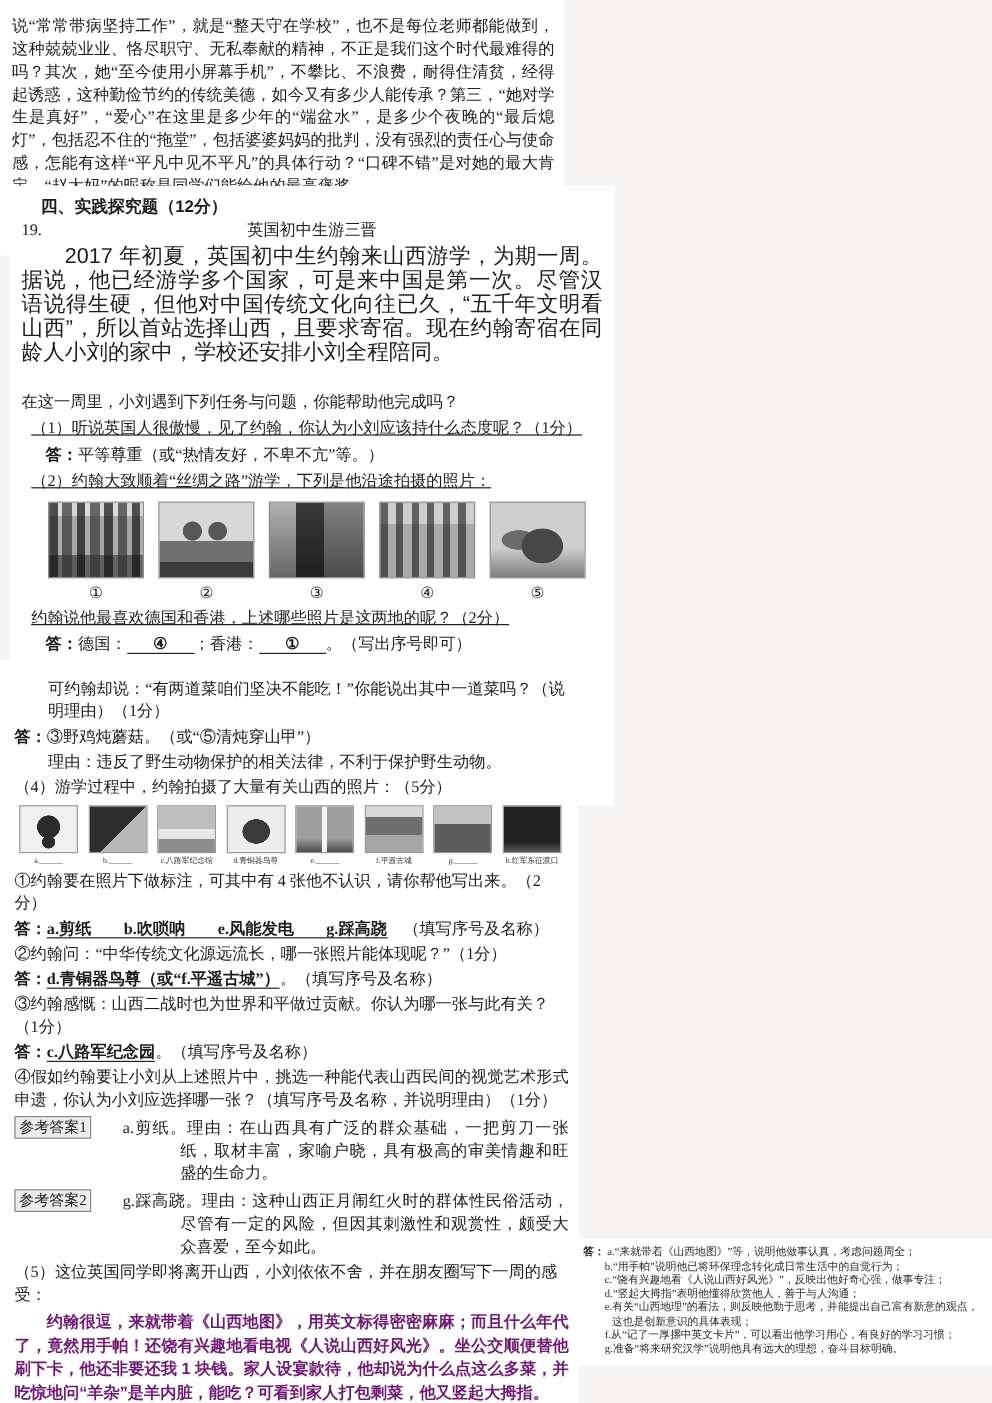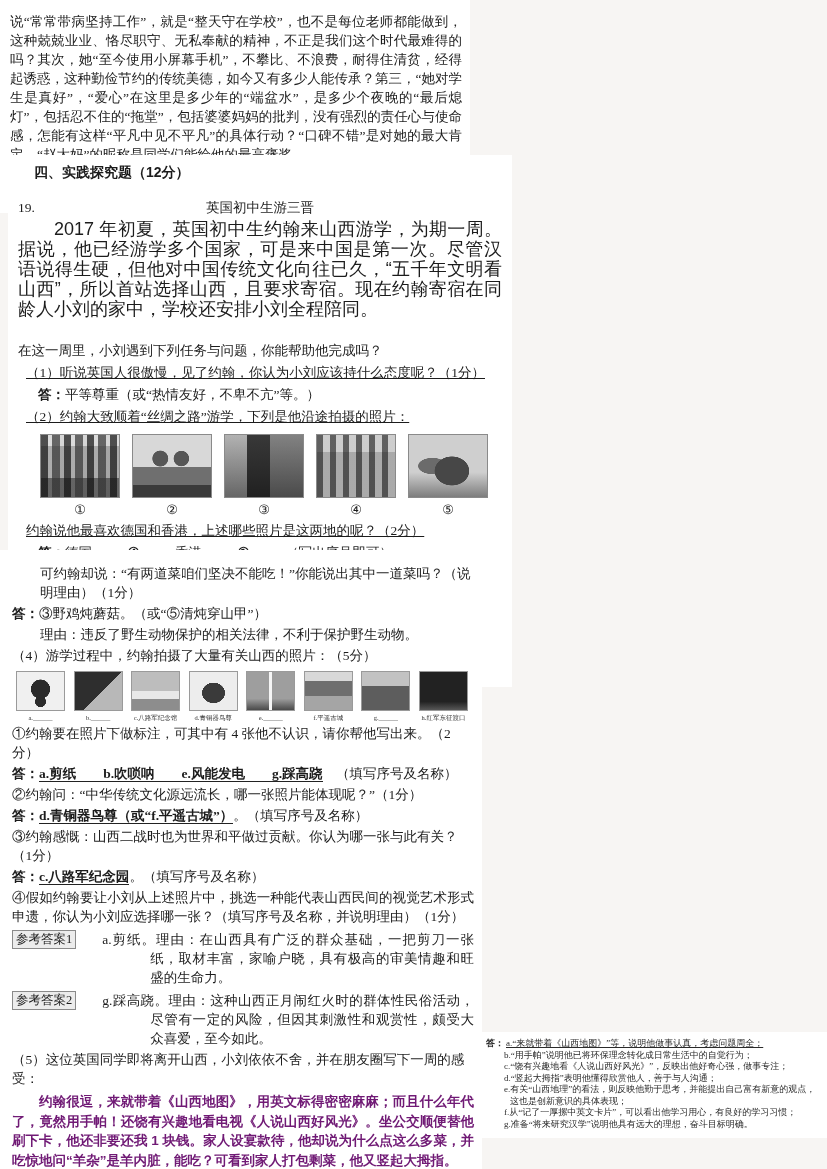--- a/index.html
+++ b/index.html
@@ -11,21 +11,21 @@
     -webkit-font-smoothing:antialiased;
   }
   .block{position:absolute;background:#ffffff;}
   
   .block1{left:0;top:0;width:452px;padding:12px 8px 10px 10px;}
   .essay{font-size:13.5px;line-height:19px;text-align:justify;}
   .essay-close{font-size:13.5px;line-height:19px;text-indent:2em;margin-top:1px;}
   
   .block2{left:8px;top:155px;width:484px;padding:8px 10px 10px 10px;}
   .sec-heading{font-family:"Liberation Sans",sans-serif;font-weight:bold;font-size:14px;line-height:19px;margin-left:16px;}
-  .titlerow{position:relative;height:19px;font-size:13.5px;line-height:19px;margin-top:16px;}
+  .titlerow{position:relative;height:19px;font-size:13.5px;line-height:19px;}
   .qnum{position:absolute;left:0;top:0;}
   .qtitle{display:block;text-align:center;}
   .intro{font-family:"Liberation Sans",sans-serif;font-size:18px;line-height:20px;text-indent:2em;text-align:justify;margin-top:2px;}
   .lead{font-size:13.5px;line-height:19px;margin-top:22px;}
   .qline{font-size:13.5px;line-height:19px;margin-top:3px;padding-left:8px;text-decoration:underline;}
   .aline{font-size:13.5px;line-height:19px;margin-top:3px;padding-left:20px;}
   .alabel{font-weight:bold;}
   .blank{display:inline-block;min-width:56px;text-align:center;border-bottom:1px solid #222;font-weight:bold;line-height:15px;}
   
   .strip1{display:flex;justify-content:space-between;margin:8px 14px 0 22px;}
@@ -62,21 +62,21 @@
   .refrow{display:flex;margin-top:4px;font-size:13.5px;line-height:19px;}
   .refbox{flex:0 0 auto;align-self:flex-start;border:1px solid #8a8a8a;background:#ececec;padding:0 3px;font-size:12.5px;line-height:17px;margin-right:14px;}
   .reftext{flex:1;padding-left:60px;text-indent:-48px;text-align:justify;}
   
   .wechat{font-family:"Liberation Sans",sans-serif;font-weight:600;font-size:13.5px;line-height:19.5px;text-indent:2em;text-align:justify;color:#701a75;}
   
   .note{left:478px;top:1032px;width:333px;padding:6px 8px 8px 8px;font-size:9px;line-height:11.5px;color:#2a2a2a;}
   .note-first{display:flex;}
   .note-label{font-weight:bold;flex:0 0 auto;margin-right:2px;}
   .note-item{padding-left:10px;text-indent:-6px;margin-left:14px;}
-  .note-item-a{flex:1;text-decoration:underline;}
+  .note-item-a{flex:1;}
 </style>
 </head>
 <body>
 
 <div class="block block1">
   <div class="essay">说“常常带病坚持工作”，就是“整天守在学校”，也不是每位老师都能做到，这种兢兢业业、恪尽职守、无私奉献的精神，不正是我们这个时代最难得的吗？其次，她“至今使用小屏幕手机”，不攀比、不浪费，耐得住清贫，经得起诱惑，这种勤俭节约的传统美德，如今又有多少人能传承？第三，“她对学生是真好”，“爱心”在这里是多少年的“端盆水”，是多少个夜晚的“最后熄灯”，包括忍不住的“拖堂”，包括婆婆妈妈的批判，没有强烈的责任心与使命感，怎能有这样“平凡中见不平凡”的具体行动？“口碑不错”是对她的最大肯定，“赵大妈”的昵称是同学们能给他的最高褒奖。</div>
   <div class="essay-close">她确实是将职业当成事业。所以，我力挺“赵大妈”，您是我们心目中最好的老师！</div>
 </div>
 
 <div class="block block2">

